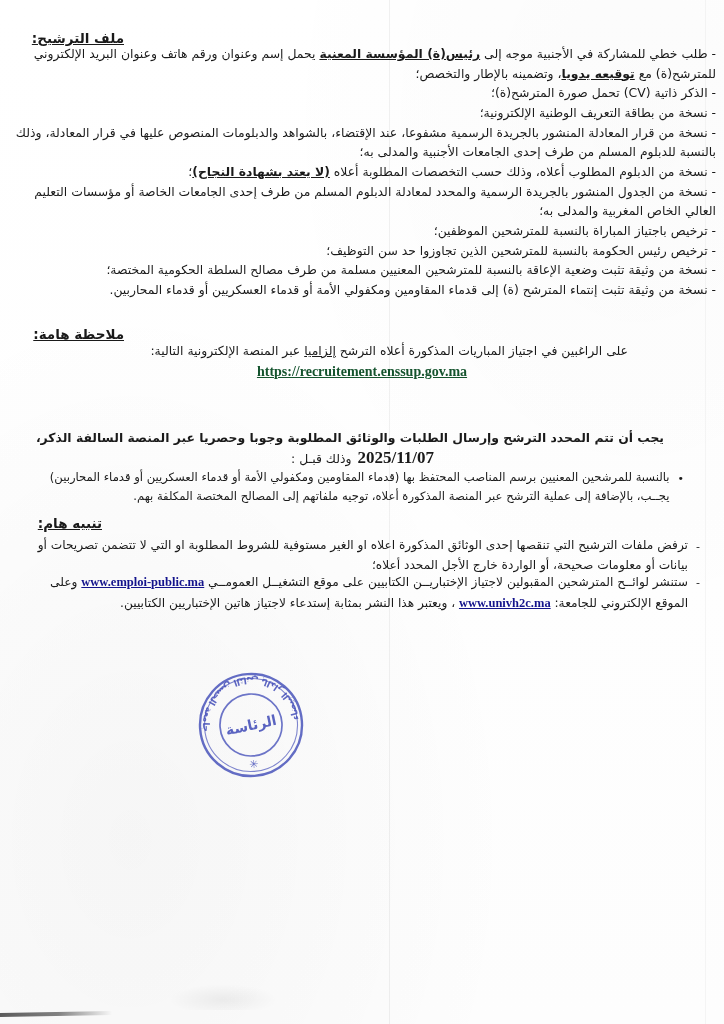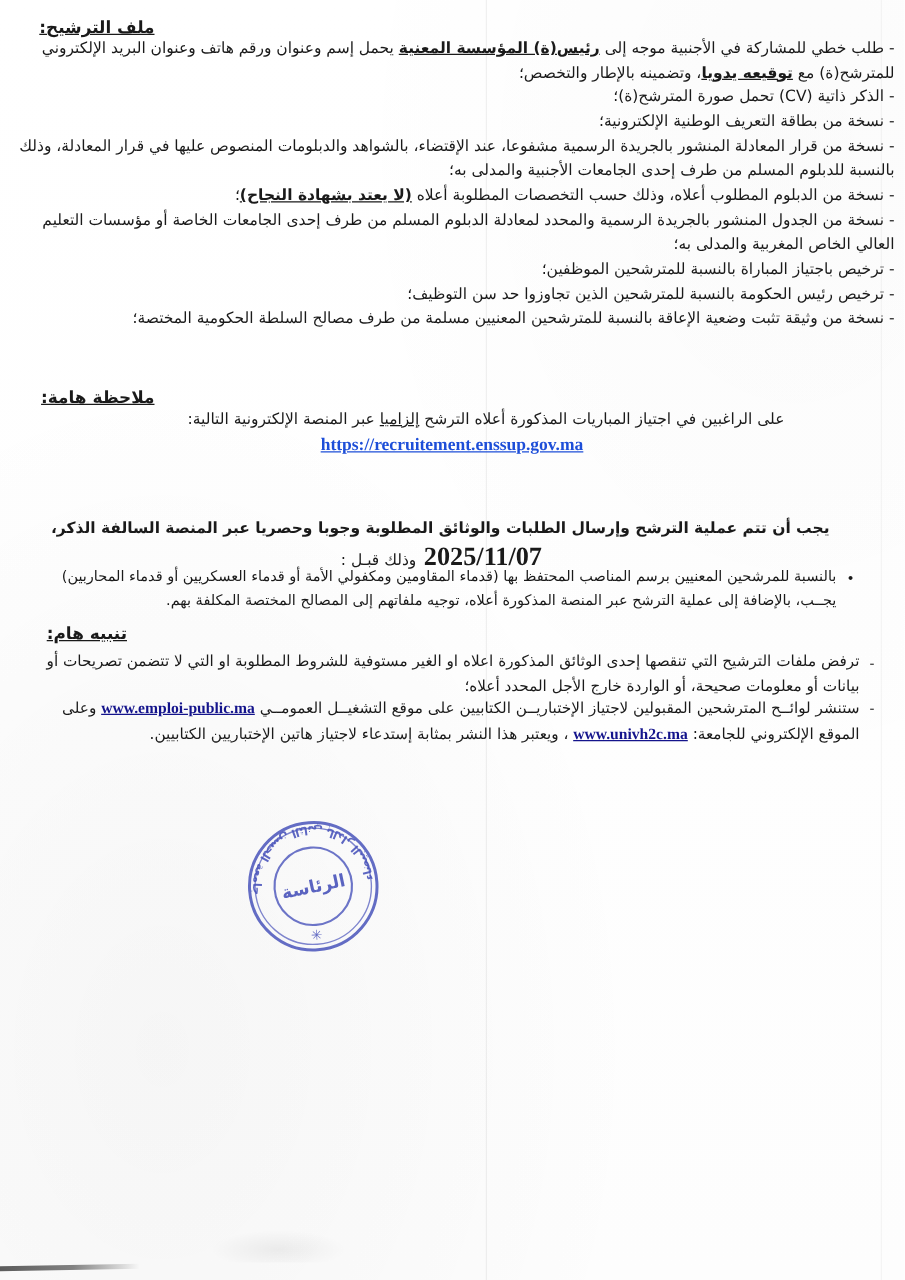--- a/index.html
+++ b/index.html
@@ -59,20 +59,21 @@
     bottom: 14px;
     width: 110px;
     height: 26px;
     background: radial-gradient(ellipse at 50% 60%, rgba(0,0,0,0.055) 0%, rgba(0,0,0,0) 70%);
   }
 
   .content {
     position: absolute;
     inset: 0;
     padding: 17px;
+    margin-top: 16px;
   }
 
   
   .block {
     position: absolute;
     direction: rtl;
     text-align: right;
     line-height: 1.62;
   }
 
@@ -101,21 +102,21 @@
     font-family: "Liberation Serif", "DejaVu Serif", serif;
     font-weight: bold;
     text-decoration: underline;
     direction: ltr;
     unicode-bidi: isolate;
     font-size: 12.5px;
   }
   .date-big {
     font-family: "Liberation Serif", "DejaVu Serif", serif;
     font-weight: bold;
-    font-size: 21px;
+    font-size: 17px;
     direction: ltr;
     unicode-bidi: isolate;
   }
   .req-wrap {
     position: absolute;
     right: 8px;
     width: 704px;
     direction: rtl;
     text-align: right;
   }
@@ -190,33 +191,34 @@
     </p>
 
     <p class="req-item">- نسخة من الجدول المنشور بالجريدة الرسمية والمحدد لمعادلة الدبلوم المسلم من طرف إحدى الجامعات الخاصة أو مؤسسات التعليم العالي الخاص المغربية والمدلى به؛</p>
 
     <p class="req-item">- ترخيص باجتياز المباراة بالنسبة للمترشحين الموظفين؛</p>
 
     <p class="req-item">- ترخيص رئيس الحكومة بالنسبة للمترشحين الذين تجاوزوا حد سن التوظيف؛</p>
 
     <p class="req-item">- نسخة من وثيقة تثبت وضعية الإعاقة بالنسبة للمترشحين المعنيين مسلمة من طرف مصالح السلطة الحكومية المختصة؛</p>
 
+    <p class="req-item">- نسخة من وثيقة تثبت إنتماء المترشح (ة) إلى قدماء المقاومين ومكفولي الأمة أو قدماء العسكريين أو قدماء المحاربين.</p>
   </div>
 
   <div class="block heading" style="right:600px; top:308px;">ملاحظة هامة:</div>
 
   <div class="block body-line" style="right:96px; left:80px; top:325px; text-align:left;">
     <span style="float:right;"><span>على الراغبين في اجتياز المباريات المذكورة أعلاه الترشح </span><span class="u">إلزاميا</span><span> عبر المنصة الإلكترونية التالية:</span></span>
   </div>
 
   <div class="block center-line" style="left:0; right:0; top:342px; width:724px;">
-    <a class="url" href="#" style="color:#1d4ed8;">https://recruitement.enssup.gov.ma</a>
-  </div>
-
-  <div class="block body-line" style="right:60px; top:412px; font-weight:bold;">يجب أن تتم عملية الترشح وإرسال الطلبات والوثائق المطلوبة وجوبا وحصريا عبر المنصة السالفة الذكر،</div>
+    <a class="url" href="#" style="color:#14532d;">https://recruitement.enssup.gov.ma</a>
+  </div>
+
+  <div class="block body-line" style="right:60px; top:412px; font-weight:bold;">يجب أن تتم المحدد الترشح وإرسال الطلبات والوثائق المطلوبة وجوبا وحصريا عبر المنصة السالفة الذكر،</div>
 
   <div class="block" style="right:290px; top:428px;">
     <span class="date-big">2025/11/07</span><span class="body-line" style="font-weight:normal; margin-right:6px;">وذلك قبـل :</span>
   </div>
 
   <div class="block" style="right:40px; left:34px; top:452px;">
     <div class="bullet-row">
       <span class="bullet-mark">•</span>
       <span class="bullet-text">بالنسبة للمرشحين المعنيين برسم المناصب المحتفظ بها (قدماء المقاومين ومكفولي الأمة أو قدماء العسكريين أو قدماء المحاربين) يجــب، بالإضافة إلى عملية الترشح عبر المنصة المذكورة أعلاه، توجيه ملفاتهم إلى المصالح المختصة المكلفة بهم.</span>
     </div>

